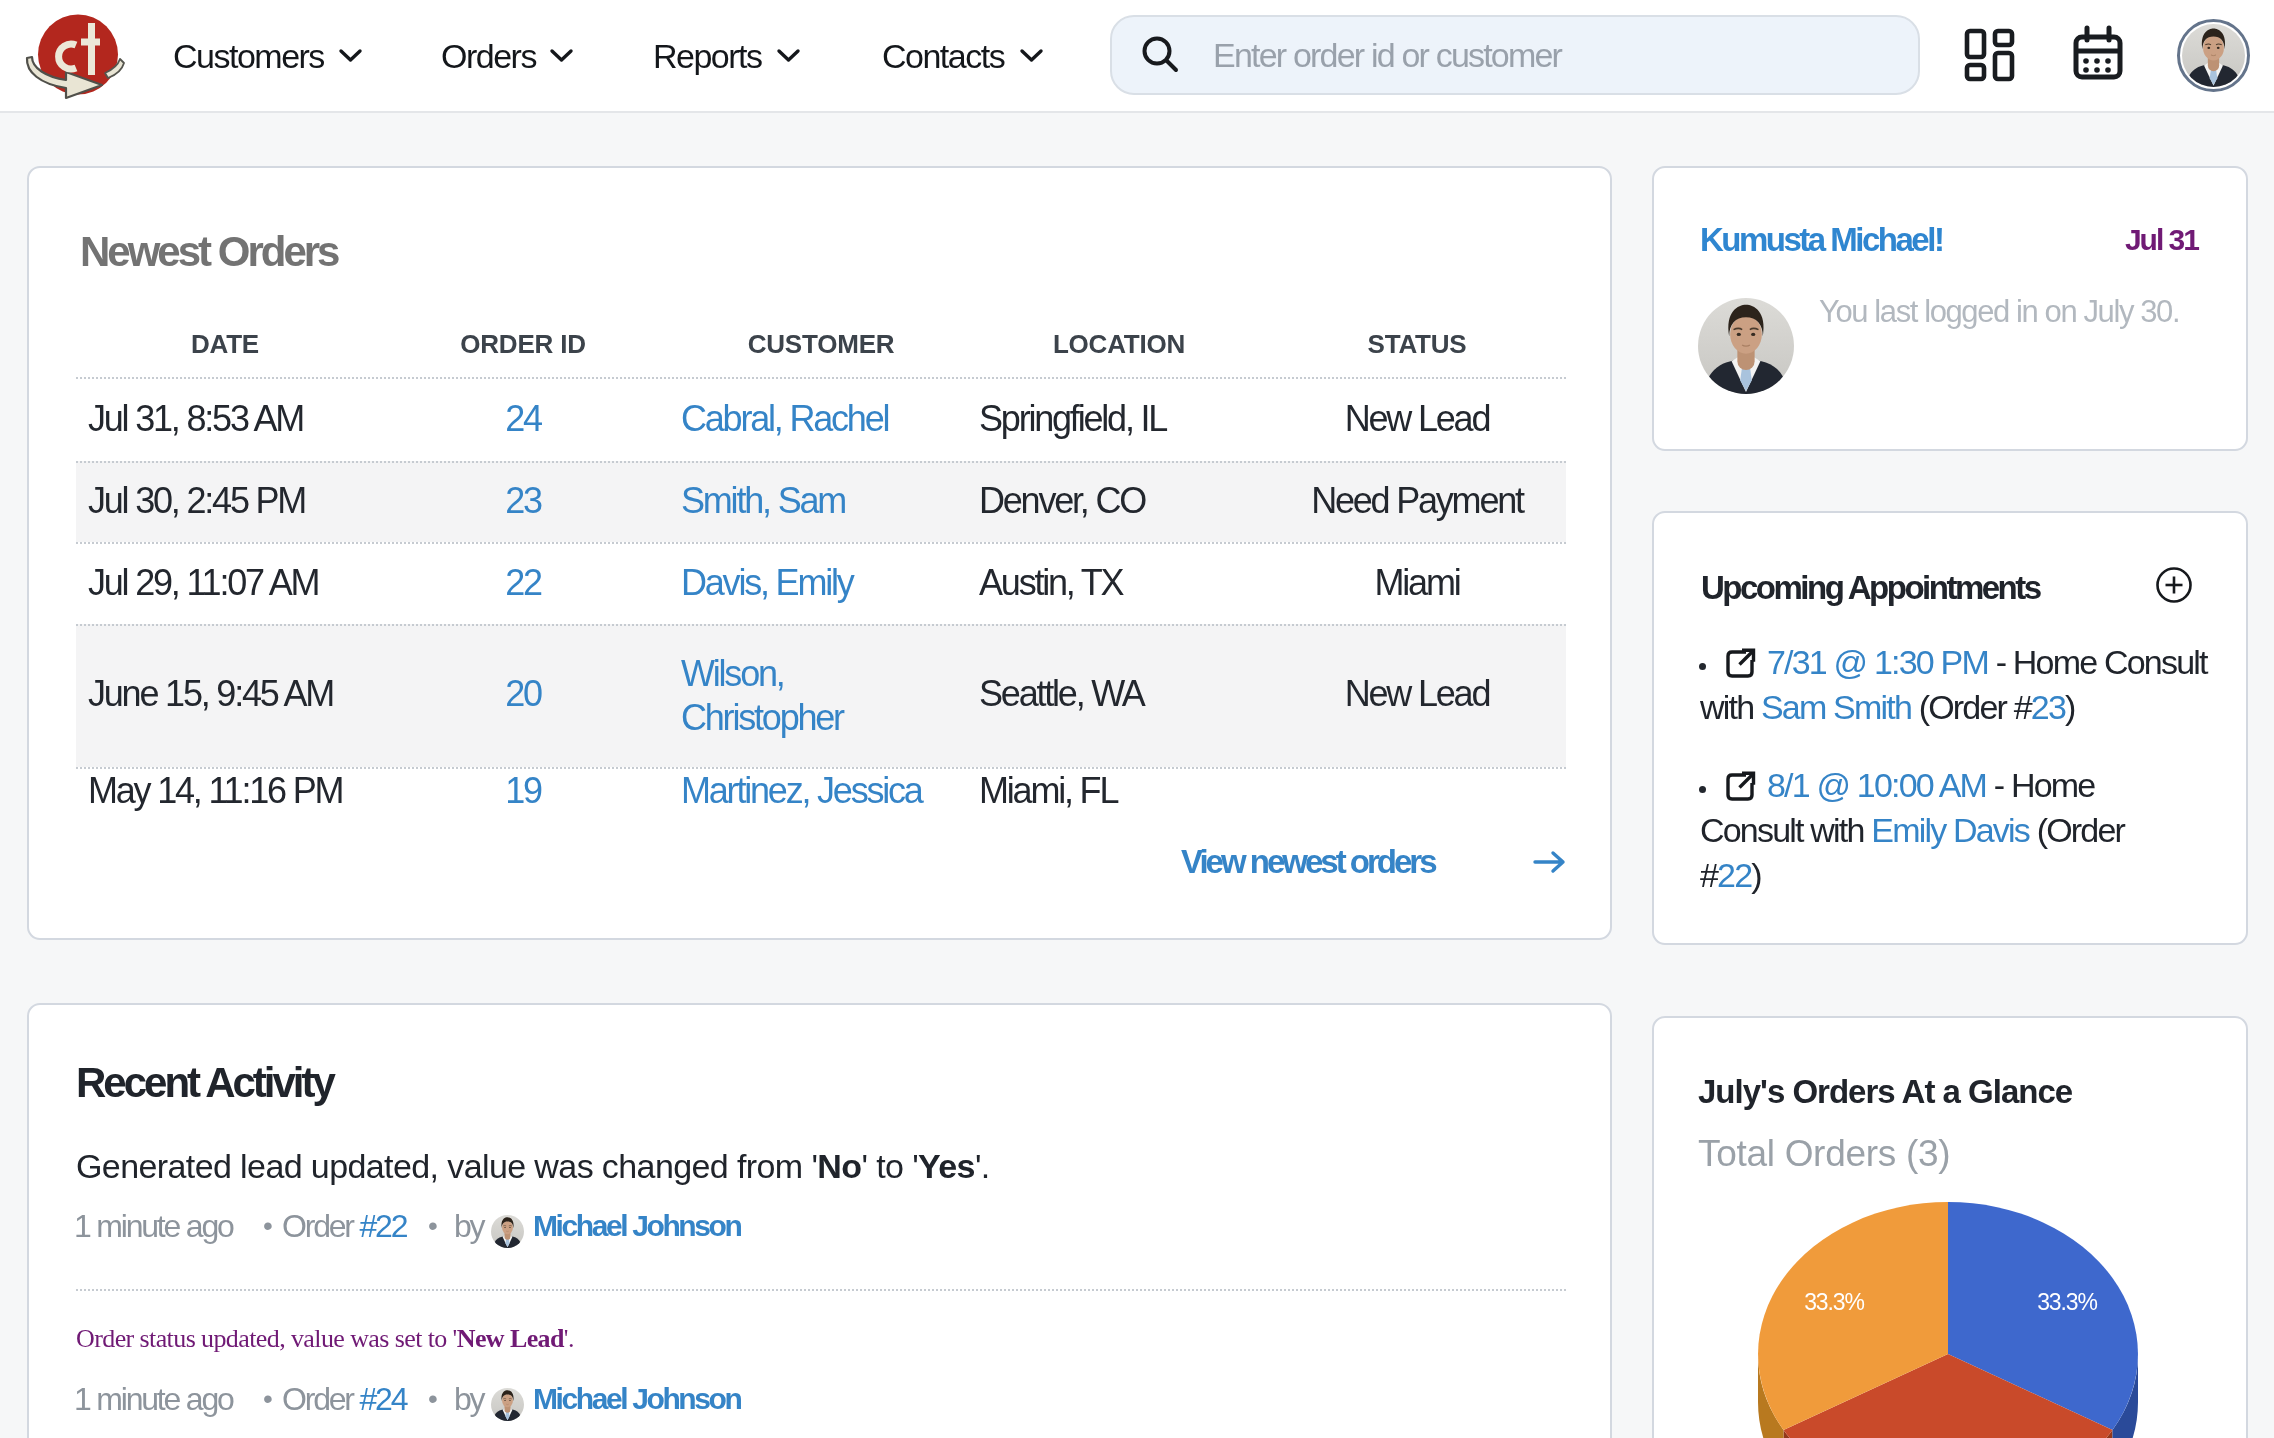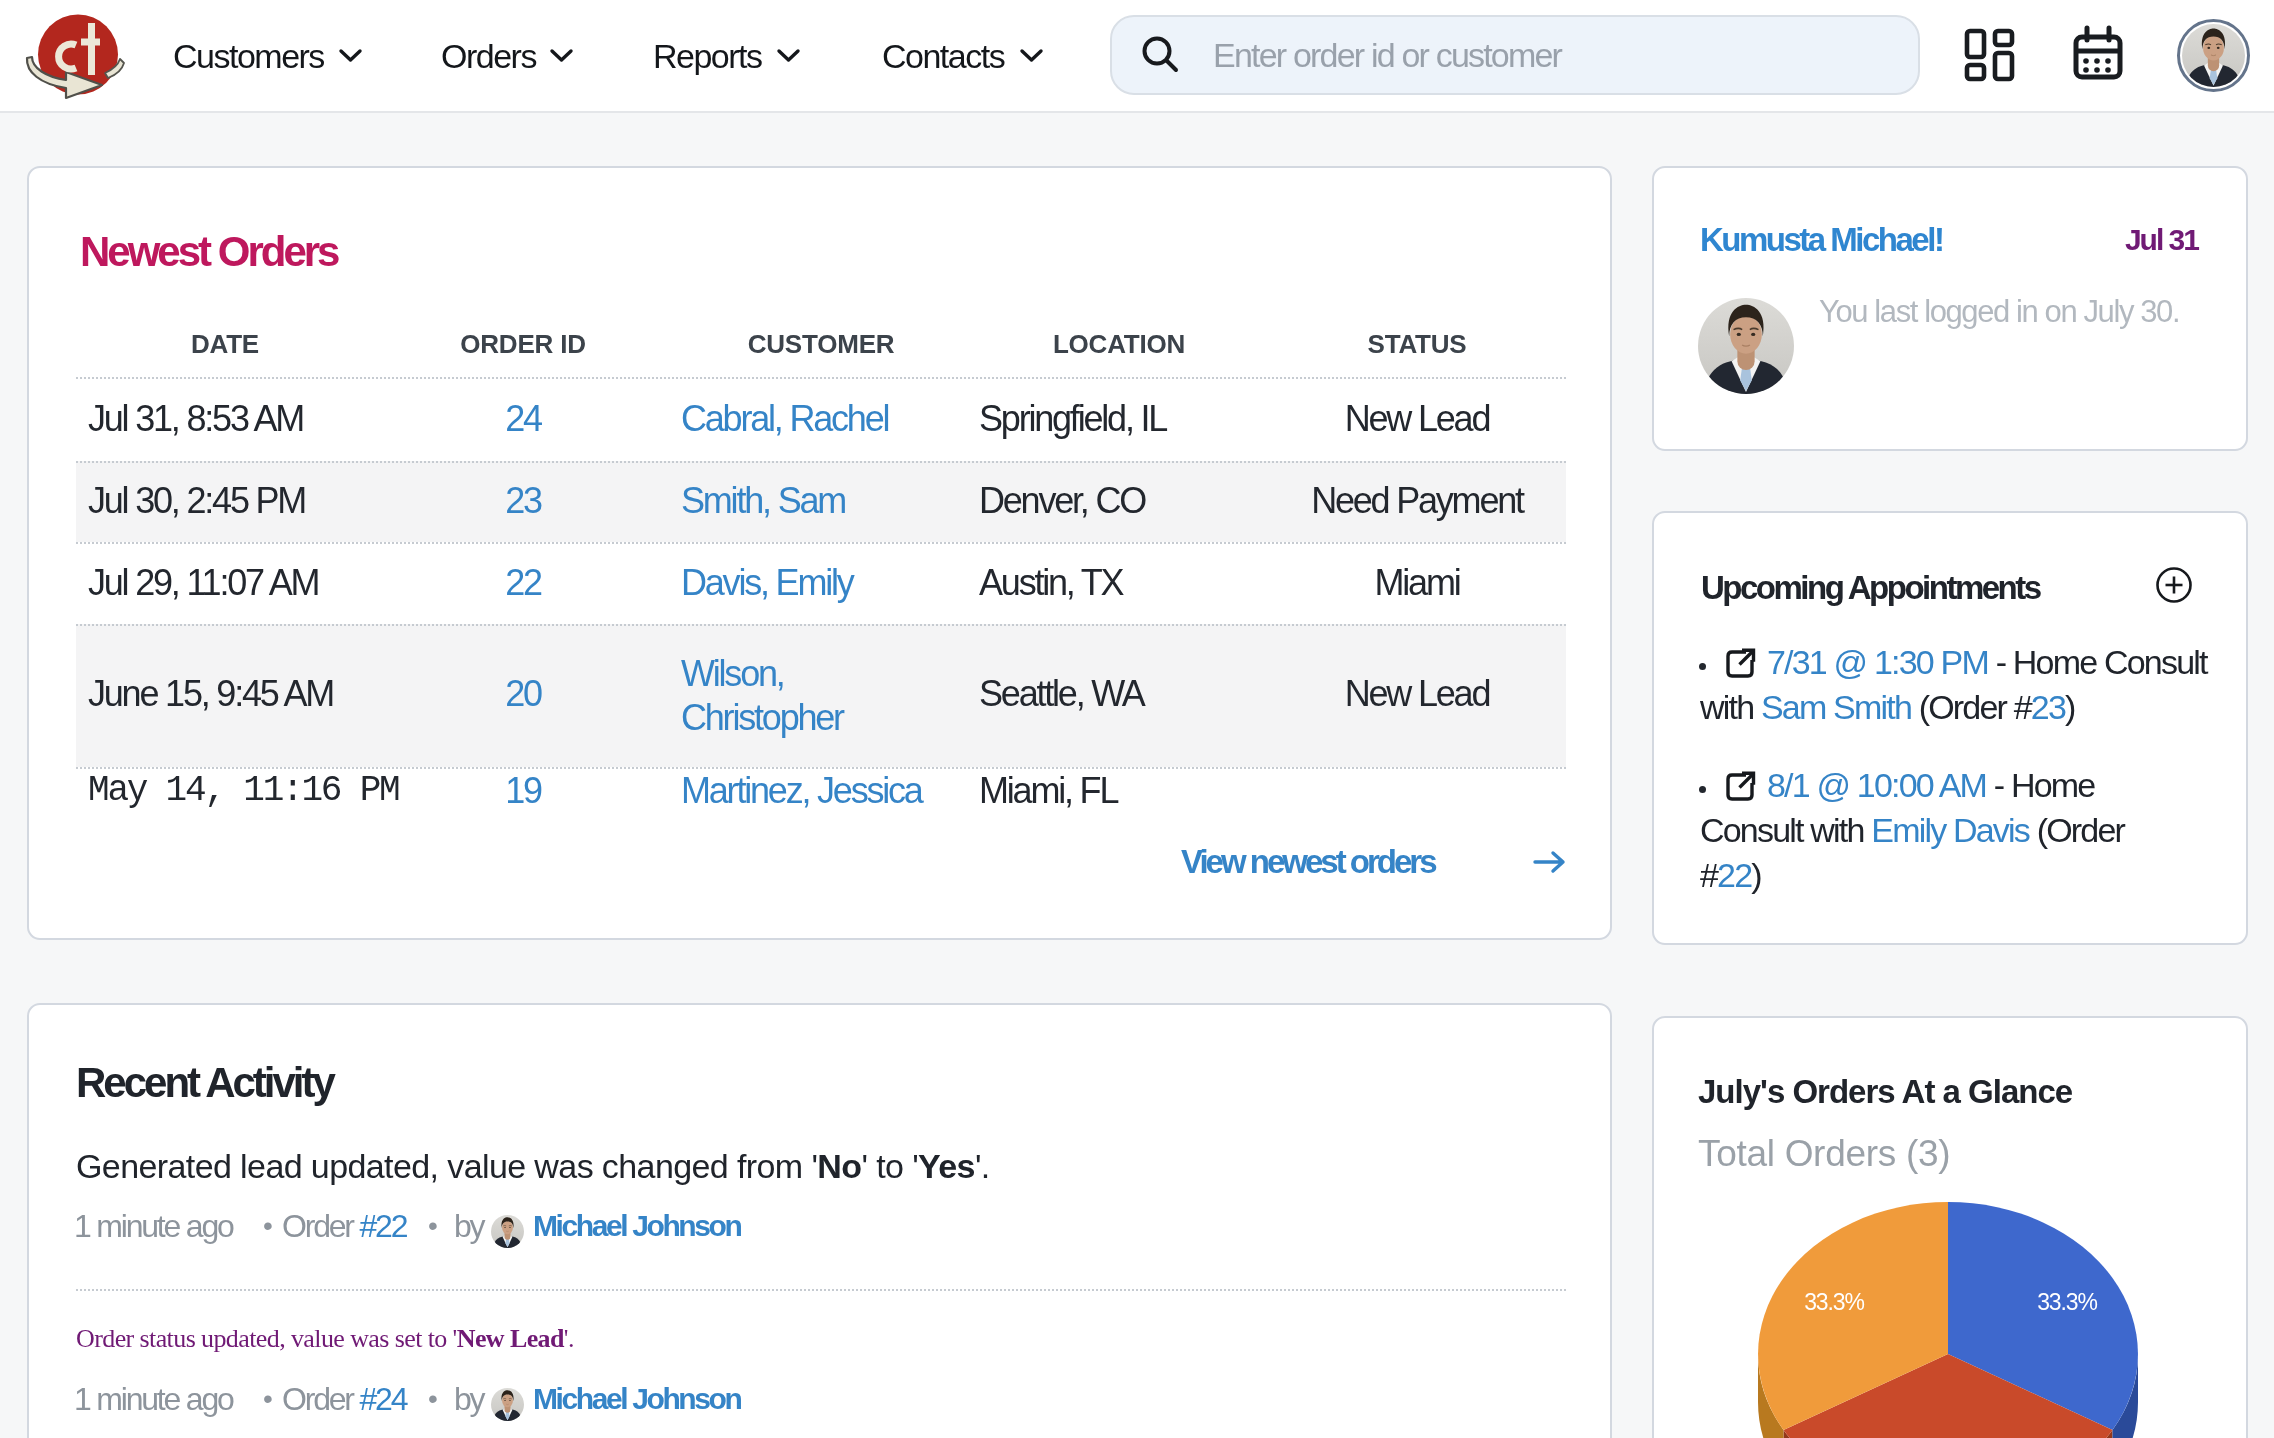--- a/index.html
+++ b/index.html
@@ -99,21 +99,21 @@
 </svg>
 
 <div class="abs" style="left:2177px;top:19px;width:73px;height:73px;border-radius:50%;border:3px solid #64748b;background:#fff;"></div>
 <svg class="abs" style="left:2182px;top:24px" width="63" height="63" viewBox="0 0 100 100">
     <g clip-path="url(#pc)">
       <use href="#person"></use>
     </g>
   </svg>
 
 <div class="card" style="left:27px;top:166px;width:1585px;height:774px;"></div>
-<div class="abs" style="left:80px;top:231px;font-size:42px;line-height:42px;font-weight:bold;color:#be185d;letter-spacing:-3px;">Newest Orders</div>
+<div class="abs" style="left:80px;top:231px;font-size:42px;line-height:42px;font-weight:bold;color:#737373;letter-spacing:-3px;">Newest Orders</div>
 
 <div class="hdr" style="left:76px;">DATE</div>
 <div class="hdr" style="left:374px;">ORDER ID</div>
 <div class="hdr" style="left:672px;">CUSTOMER</div>
 <div class="hdr" style="left:970px;">LOCATION</div>
 <div class="hdr" style="left:1268px;">STATUS</div>
 
 <div class="abs" style="left:76px;top:461px;width:1490px;height:81px;background:#f4f4f5;"></div>
 <div class="abs" style="left:76px;top:624px;width:1490px;height:143px;background:#f4f4f5;"></div>
 
@@ -140,21 +140,21 @@
 <div class="row blue" style="left:681px;top:565px;">Davis, Emily</div>
 <div class="row" style="left:979px;top:565px;">Austin, TX</div>
 <div class="row" style="left:1268px;top:565px;width:298px;text-align:center;">Miami</div>
 
 <div class="row" style="left:88px;top:676px;">June 15, 9:45 AM</div>
 <div class="row blue" style="left:374px;top:676px;width:298px;text-align:center;">20</div>
 <div class="row blue" style="left:681px;top:652px;line-height:44px;">Wilson,<br>Christopher</div>
 <div class="row" style="left:979px;top:676px;">Seattle, WA</div>
 <div class="row" style="left:1268px;top:676px;width:298px;text-align:center;">New Lead</div>
 
-<div class="row" style="left:88px;top:773px;font-family:Liberation Mono, monospace;">May 14, 11:16 PM</div>
+<div class="row" style="left:88px;top:773px;">May 14, 11:16 PM</div>
 <div class="row blue" style="left:374px;top:773px;width:298px;text-align:center;">19</div>
 <div class="row blue" style="left:681px;top:773px;">Martinez, Jessica</div>
 <div class="row" style="left:979px;top:773px;">Miami, FL</div>
 
 <div class="abs blue" style="left:1181px;top:845px;font-size:33px;line-height:33px;font-weight:bold;letter-spacing:-3px;">View newest orders</div>
 <svg class="abs" style="left:1532px;top:849px" width="36" height="26" viewBox="0 0 36 26">
     <path d="M3 13 H31 M21 4 L31 13 L21 22" fill="none" stroke="#3584c7" stroke-width="3.4" stroke-linecap="round" stroke-linejoin="round"></path>
   </svg>
 
 <div class="card" style="left:1652px;top:166px;width:596px;height:285px;"></div>

